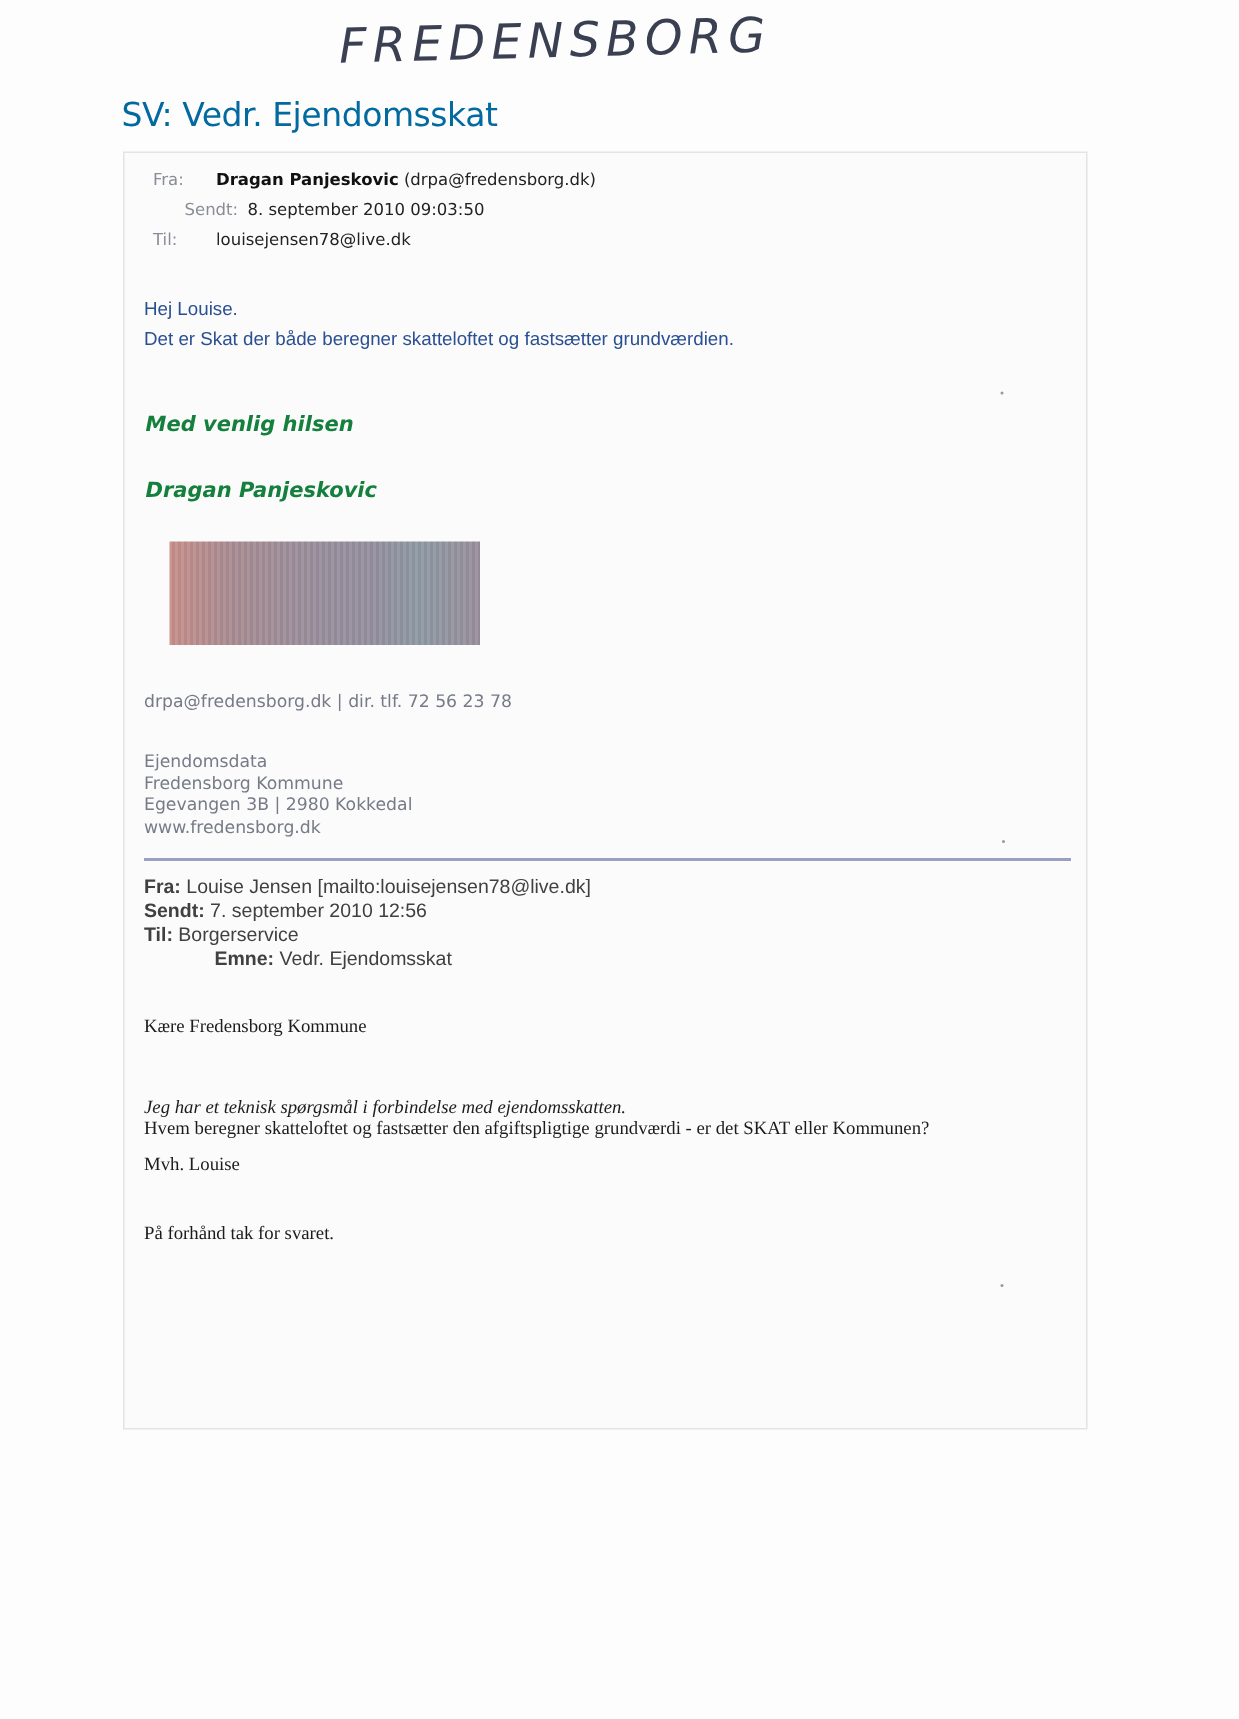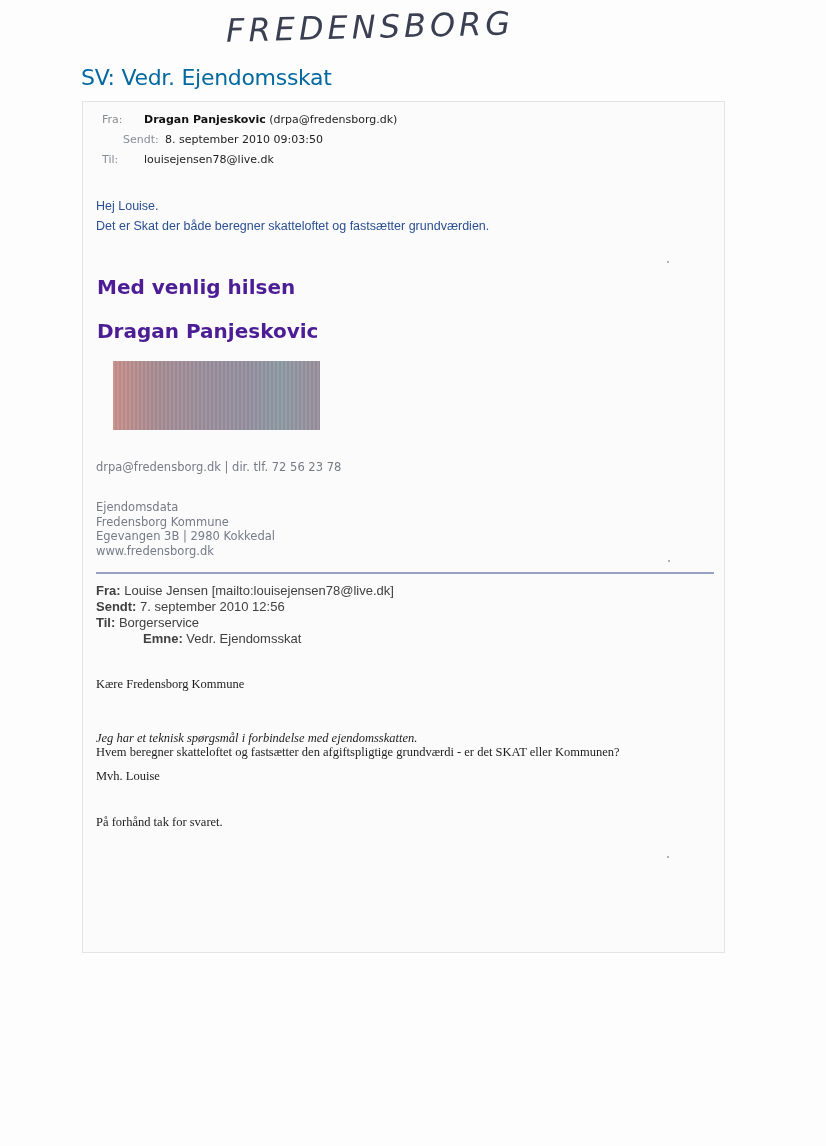--- a/index.html
+++ b/index.html
@@ -37,21 +37,21 @@
     .hdr .lbl { display: inline-block; width: 42px; color: #8a8d96; }
     .hdr .sender-name { font-weight: bold; color: #111; }
     .hdr-fra { top: 110px; }
     .hdr-sendt { top: 130px; margin-left: 21px; }
     .hdr-til { top: 150px; }
 
     .blue { position: absolute; left: 96px; font-family: "Liberation Sans", sans-serif; font-size: 12.5px; color: #2a4f92; white-space: nowrap; }
     .greeting { top: 199px; }
     .body1 { top: 219px; }
 
-    .sig-bold { position: absolute; left: 97px; font-family: "DejaVu Sans", sans-serif; font-weight: bold; font-size: 20px; color: #4c1d95; }
+    .sig-bold { position: absolute; left: 97px; font-family: "DejaVu Sans", sans-serif; font-weight: bold; font-size: 14px; color: #15803d; font-style: italic; }
     .sig-regards { top: 275px; }
     .sig-name { top: 319px; }
 
     .sig-image {
       position: absolute; left: 113px; top: 361px; width: 207px; height: 69px;
       background: linear-gradient(90deg, #c88f8a 0%, #a98c93 20%, #9a8f9c 45%, #958f9f 65%, #8e9aa4 80%, #9a8f9c 100%);
     }
     .sig-image::after {
       content: ""; position: absolute; inset: 0;
       background: repeating-linear-gradient(90deg, rgba(255,255,255,0.06) 0 2px, rgba(0,0,0,0.04) 2px 4px);

